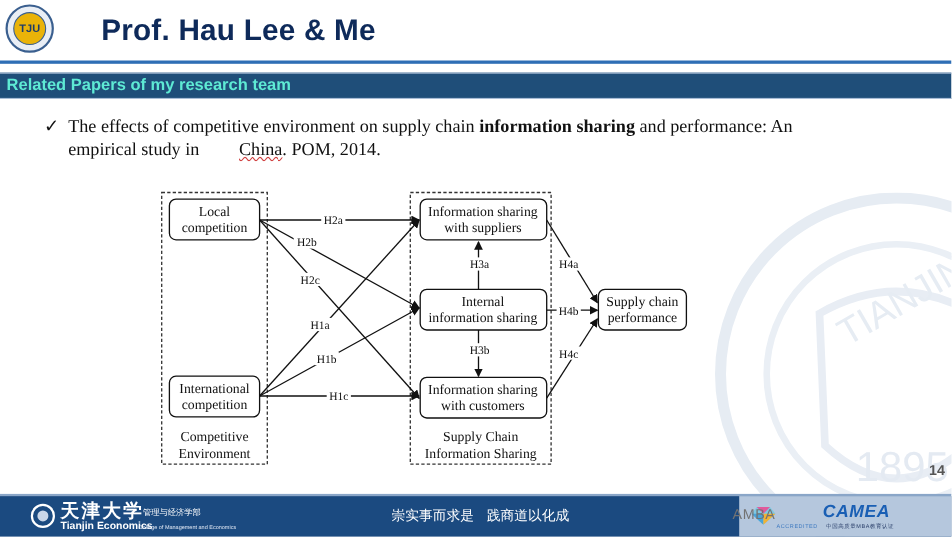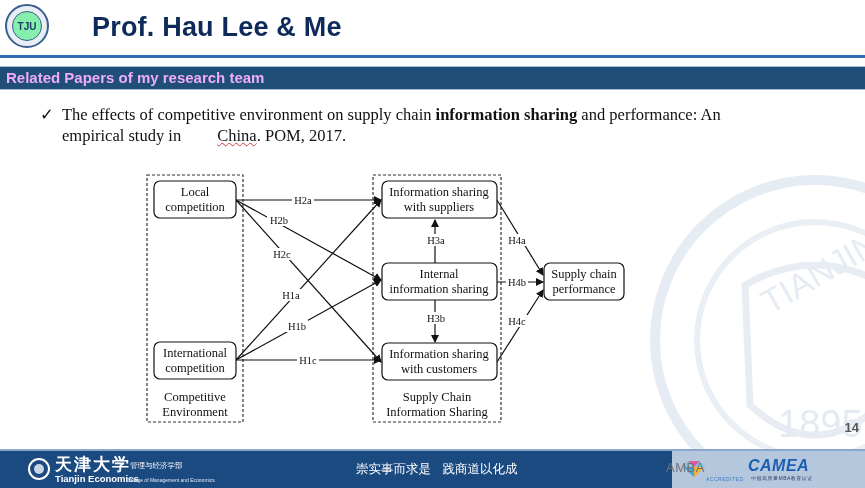--- a/index.html
+++ b/index.html
@@ -1,22 +1,22 @@
 <!DOCTYPE html>
 <html><head>
 <meta charset="utf-8">
 <style>
   html, body { margin:0; padding:0; }
   body { width:865px; height:488px; position:relative; overflow:hidden; background:#ffffff; font-family:"Liberation Sans", sans-serif; }
   .logo { position:absolute; left:5px; top:4px; width:44px; height:44px; border-radius:50%; border:2px solid #3a5f8f; box-sizing:border-box; background:#e9eef5; display:flex; align-items:center; justify-content:center; }
-  .logo .inner { width:28px; height:28px; border-radius:50%; border:1.5px solid #3a5f8f; background:#86efac; display:flex; align-items:center; justify-content:center; font-size:10px; color:#1e3c6a; font-weight:bold; }
+  .logo .inner { width:28px; height:28px; border-radius:50%; border:1.5px solid #3a5f8f; background:#eab308; display:flex; align-items:center; justify-content:center; font-size:10px; color:#1e3c6a; font-weight:bold; }
   .title { position:absolute; left:62px; top:12px; font-size:27px; font-weight:bold; color:#0e2a5a; letter-spacing:0.2px;margin-left:30px; }
   .rule1 { position:absolute; left:0; right:0; top:55px; height:3px; background:#2e6eb5; }
   .sectionbar { position:absolute; left:0; width:865px; top:66px; height:24px; background:#1f4e79; border-top:1px solid #a9bdd6; border-bottom:1px solid #a9bdd6; box-sizing:border-box; }
-  .sectionbar span { position:absolute; left:6px; top:2px; font-size:15px; font-weight:bold; color:#f0abfc; }
+  .sectionbar span { position:absolute; left:6px; top:2px; font-size:15px; font-weight:bold; color:#5eead4; }
   .bullet { position:absolute; left:40px; top:104px; width:720px; font-family:"Liberation Serif", serif; font-size:16.5px; line-height:21px; color:#111; }
   .bullet .check { position:absolute; left:0; top:0; }
   .bullet .text { margin-left:22px; display:block; }
   .bullet b { font-weight:bold; }
   .bullet .ul { text-decoration:underline wavy #d04040; text-decoration-thickness:1px;margin-left:32px; }
   .watermark { position:absolute; left:650px; top:175px; width:330px; height:330px; }
   .diagram { position:absolute; left:140px; top:170px; width:500px; height:255px; }
   .diagram text { font-family:"Liberation Serif", serif; fill:#111; }
   .pagenum { position:absolute; right:6px; top:420px; font-size:13px; font-weight:bold; color:#555; }
   .footer-line { position:absolute; left:0; right:0; top:449px; height:2px; background:#8aa6c8; }
@@ -51,21 +51,21 @@
 <svg class="watermark" viewBox="0 0 330 330">
   <circle cx="165" cy="165" r="160" fill="none" stroke="#e6ecf3" stroke-width="10"></circle>
   <circle cx="165" cy="165" r="118" fill="none" stroke="#eaeff5" stroke-width="6"></circle>
   <path d="M95 110 Q165 70 235 110 L230 230 Q165 290 100 230 Z" fill="none" stroke="#e8edf4" stroke-width="7"></path>
   <text x="120" y="140" font-size="34" fill="#e6ecf3" font-family="Liberation Sans, sans-serif" transform="rotate(-30 120 140)">TIANJIN UNIVERSITY (PEIYANG)</text>
   <text x="128" y="262" font-size="38" fill="#e4eaf2" font-family="Liberation Sans, sans-serif">1895</text>
 </svg>
 
 <div class="bullet">
   <span class="check">✓</span>
-  <span class="text"><span>The effects of competitive environment on supply chain </span><b>information sharing</b><span> and performance: An empirical study in </span><span class="ul">China</span><span>. POM, 2017.</span></span>
+  <span class="text"><span>The effects of competitive environment on supply chain </span><b>information sharing</b><span> and performance: An empirical study in </span><span class="ul">China</span><span>. POM, 2014.</span></span>
 </div>
 
 <svg class="diagram" viewBox="0 0 500 255">
   <defs>
     <marker id="arr" markerWidth="8" markerHeight="8" refX="7" refY="4" orient="auto" markerUnits="userSpaceOnUse">
       <path d="M0,0 L8,4 L0,8 Z" fill="#111"></path>
     </marker>
   </defs>
 
   <rect x="7" y="5" width="96" height="247" fill="none" stroke="#333" stroke-width="1.2" stroke-dasharray="3,2"></rect>

